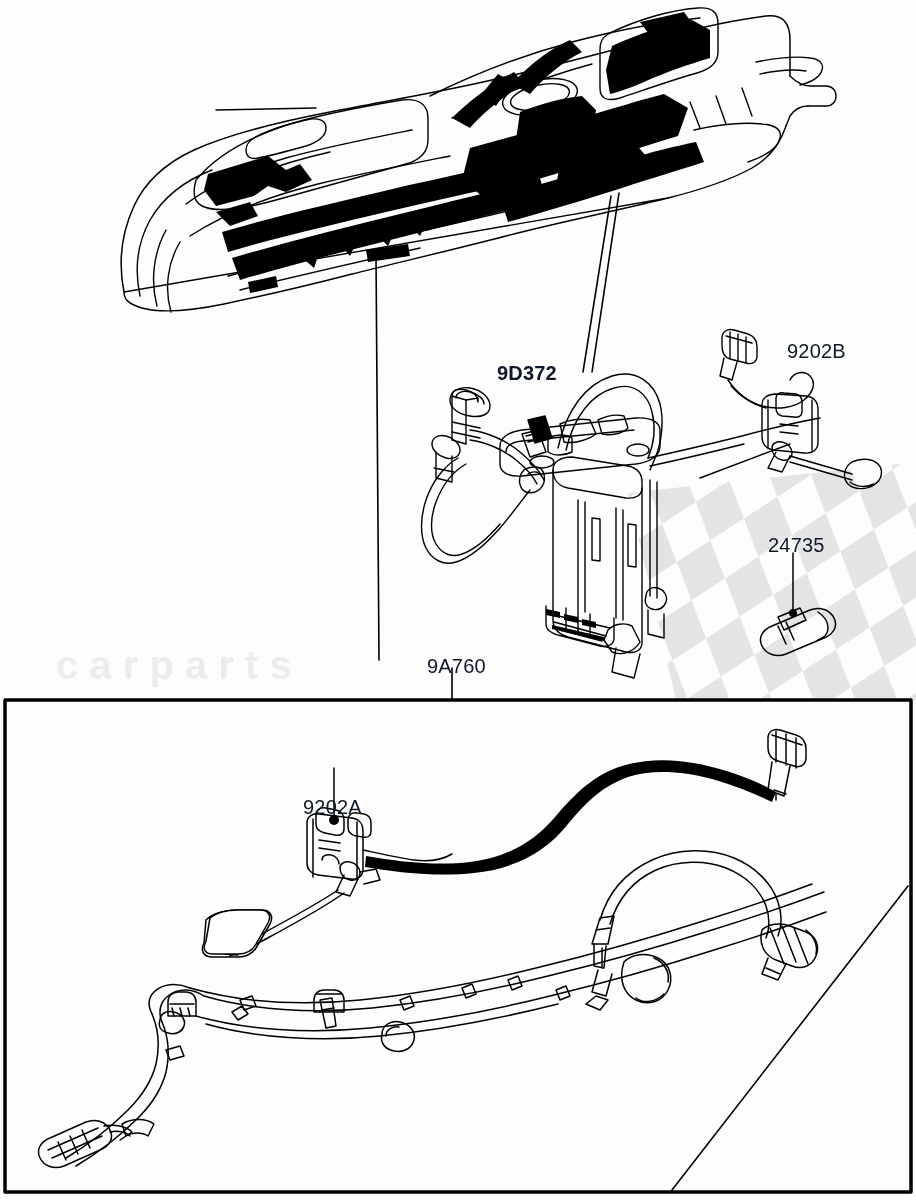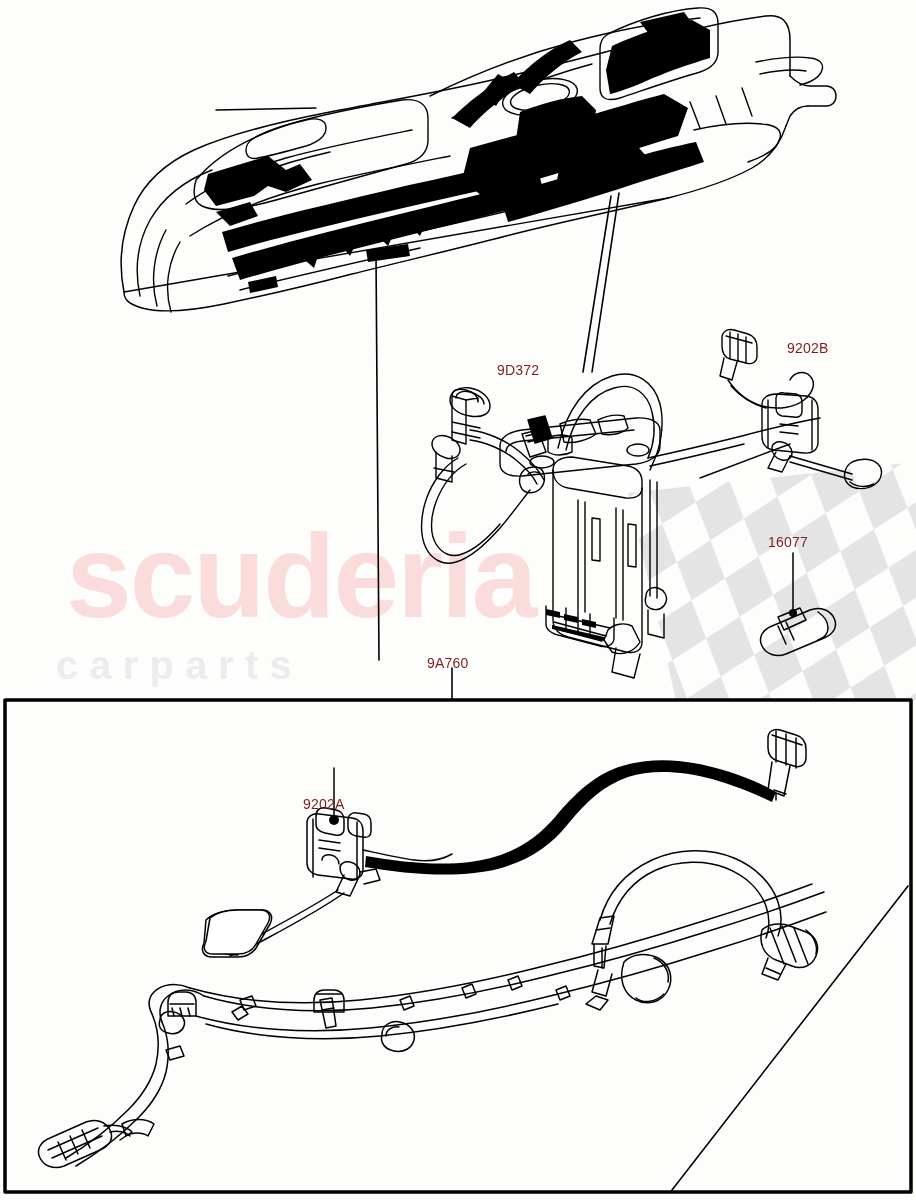--- a/index.html
+++ b/index.html
@@ -26,22 +26,22 @@
     color:#ececec;font-family:"Liberation Sans", sans-serif;
     letter-spacing:0;line-height:1;
   }
 
   
   #artwork{z-index:3;}
   #labels{z-index:4;}
 
   .lbl{
     position:absolute;
-    color:#7f1d1d;
-    font-size:14px;
+    color:#0f172a;
+    font-size:20px;
     font-family:"Liberation Sans", sans-serif;
     white-space:nowrap;
     letter-spacing:0.2px;
   }
 </style>
 </head>
 <body>
 
 <div id="stage">
 
@@ -54,21 +54,20 @@
       <clipPath id="flagClip">
         <polygon points="628,493 916,462 916,700 676,700"></polygon>
       </clipPath>
     </defs>
     <g clip-path="url(#flagClip)">
       <rect x="600" y="440" width="340" height="290" fill="url(#checks)"></rect>
     </g>
   </svg>
 
   <div class="layer" id="wm-text">
-    <div class="wm-scuderia">scuderia</div>
     <div class="wm-carparts">c a r   p a r t s</div>
   </div>
 
   <svg class="layer" id="artwork" viewBox="0 0 916 1200" xmlns="http://www.w3.org/2000/svg">
     <g fill="none" stroke="#000" stroke-width="1.4" stroke-linejoin="round" stroke-linecap="round">
 
       <g>
 
         <path d="M124,292 C118,262 122,232 134,206 C146,180 168,162 194,150
                  C230,134 278,122 330,112 C386,101 440,92 492,80
@@ -508,20 +507,20 @@
       </g>
 
       <g stroke-width="1.6">
         <path d="M452,668 L452,700"></path>
       </g>
 
     </g>
   </svg>
 
   <div class="layer" id="labels">
-    <div class="lbl" style="left:497px;top:362px;">9D372</div>
+    <div class="lbl" style="left:497px;top:362px;font-weight:bold;">9D372</div>
     <div class="lbl" style="left:787px;top:340px;">9202B</div>
-    <div class="lbl" style="left:768px;top:534px;">16077</div>
+    <div class="lbl" style="left:768px;top:534px;">24735</div>
     <div class="lbl" style="left:427px;top:655px;text-align:right;">9A760</div>
     <div class="lbl" style="left:303px;top:748px;margin-top:48px;">9202A</div>
   </div>
 
 </div>
 
 </body></html>

